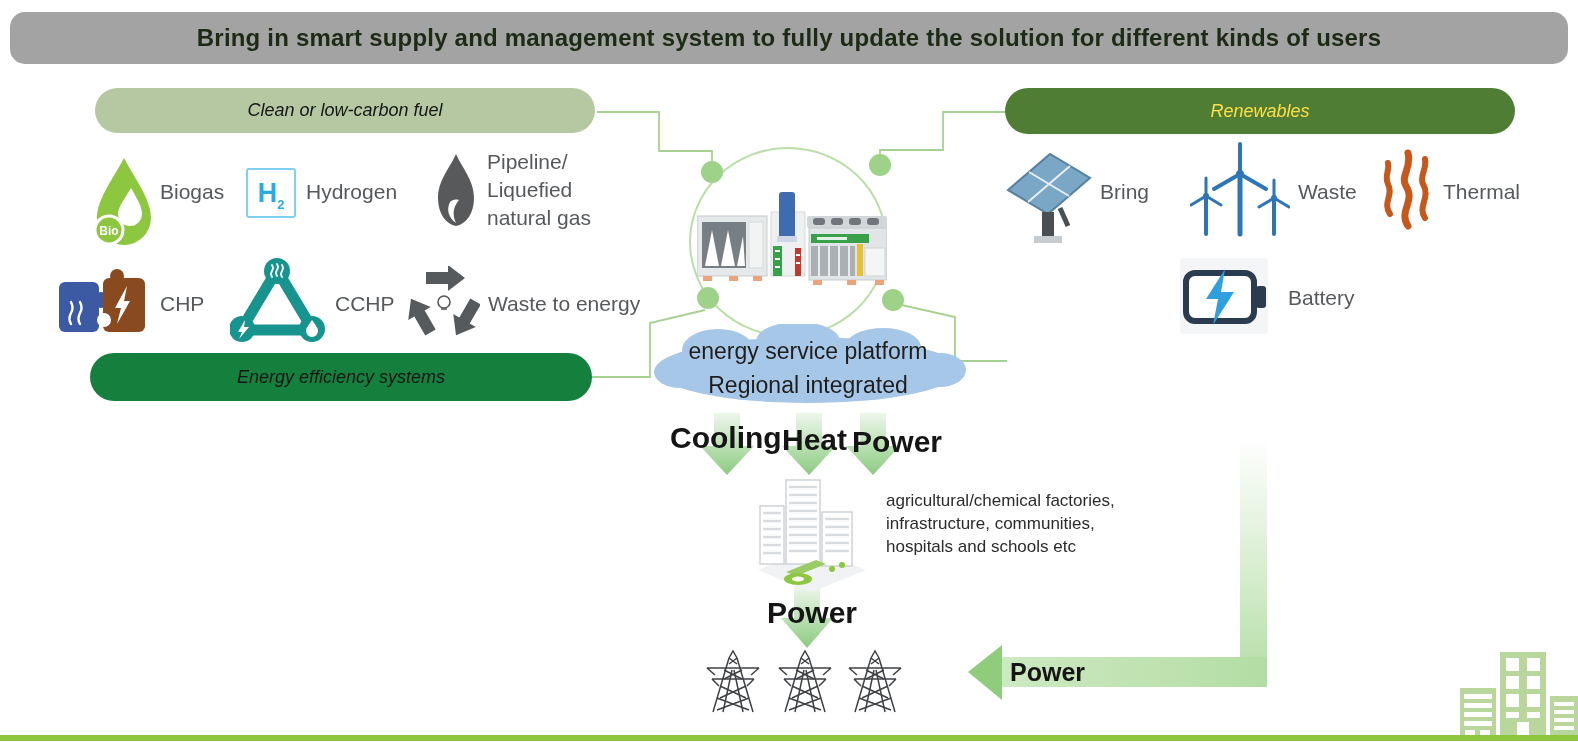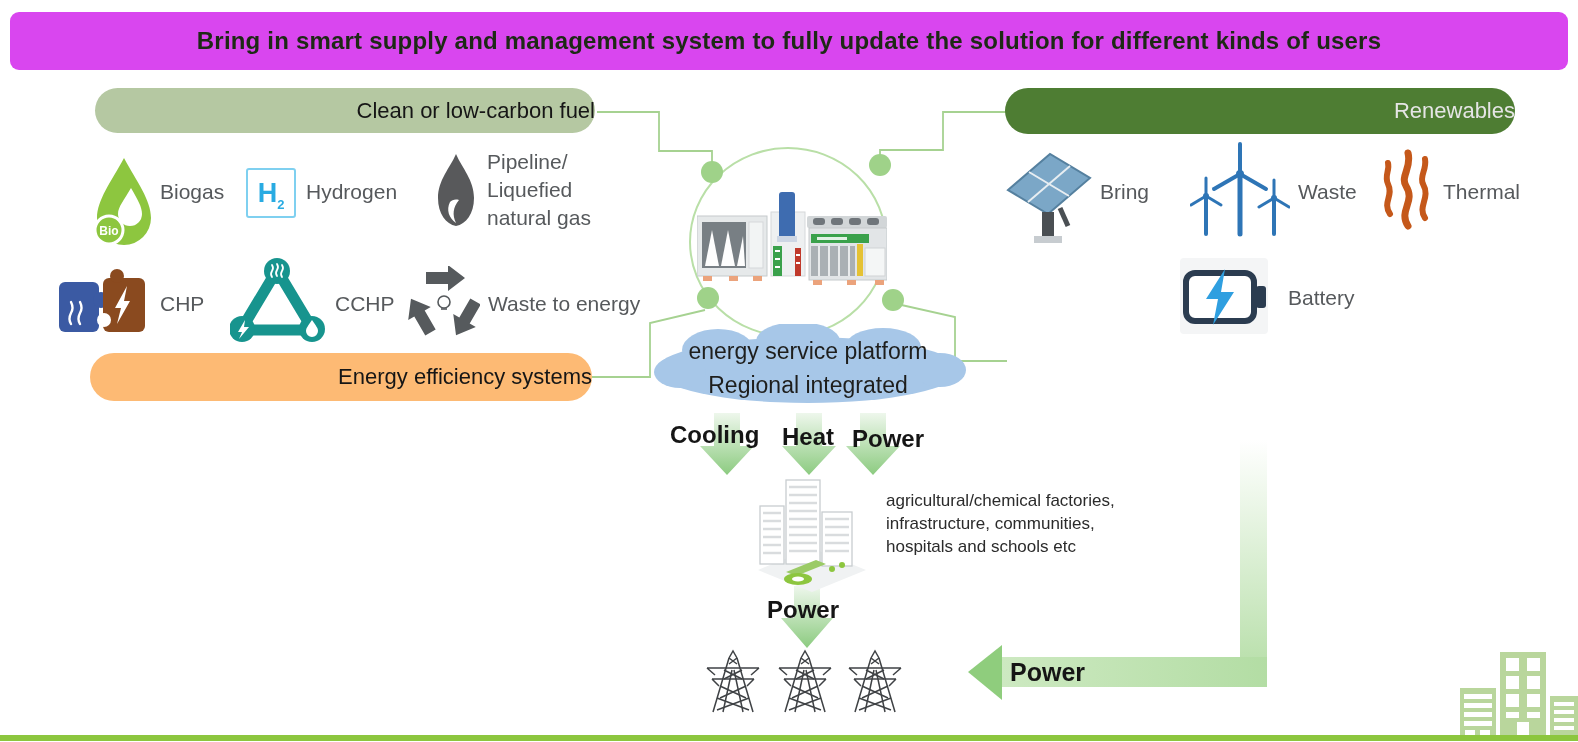--- a/index.html
+++ b/index.html
@@ -2,32 +2,32 @@
 <html><head>
 <meta charset="utf-8">
 <style>
   html,body{margin:0;padding:0;background:#fff;}
   #canvas{
     position:relative;width:1578px;height:742px;background:#fff;overflow:hidden;
     font-family:"Liberation Sans","DejaVu Sans",sans-serif;
   }
   .abs{position:absolute;}
   .banner{
-    left:10px;top:12px;width:1558px;height:58px;background:#d946ef;border-radius:9px;
+    left:10px;top:12px;width:1558px;height:52px;background:#a3a3a3;border-radius:15px;
     display:flex;align-items:center;justify-content:center;
     font-size:24px;font-weight:700;color:#1d2a15;letter-spacing:.2px;
   }
-  .pill{display:flex;align-items:center;justify-content:flex-end;font-size:22px;}
+  .pill{display:flex;align-items:center;justify-content:center;font-size:18px;font-style:italic;}
   .pill-sage{background:#b5c8a2;color:#161616;border-radius:23px;}
-  .pill-light{background:#fdba74;color:#161616;border-radius:24px;}
-  .pill-dark{background:#4e7d33;color:#e5e5e5;border-radius:24px;}
+  .pill-light{background:#15803d;color:#161616;border-radius:24px;}
+  .pill-dark{background:#4e7d33;color:#fde047;border-radius:24px;}
   .icon-label{font-size:21px;color:#56595c;white-space:nowrap;}
   .multiline{text-align:left;line-height:28px;}
   .cloud-text{width:316px;text-align:center;font-size:23px;color:#1e1e1c;line-height:34px;}
-  .flow-label{font-size:24px;font-weight:600;color:#151515;white-space:nowrap;}
+  .flow-label{font-size:30px;font-weight:600;color:#151515;white-space:nowrap;}
   .desc-line{font-size:17px;color:#2b2b2b;line-height:23px;white-space:nowrap;}
   .h2box{
     width:46px;height:46px;background:#fff;border:2px solid #7fd0f0;border-radius:3px;
     display:flex;align-items:center;justify-content:center;
   }
   .h2box .h{font-size:27px;font-weight:700;color:#29abe2;line-height:1;}
   .h2box .sub{font-size:13px;font-weight:700;color:#29abe2;align-self:flex-end;margin-bottom:4px;}
   .bottom-line{left:0;top:735px;width:1578px;height:6px;background:#8cc63e;}
 </style>
 </head>

